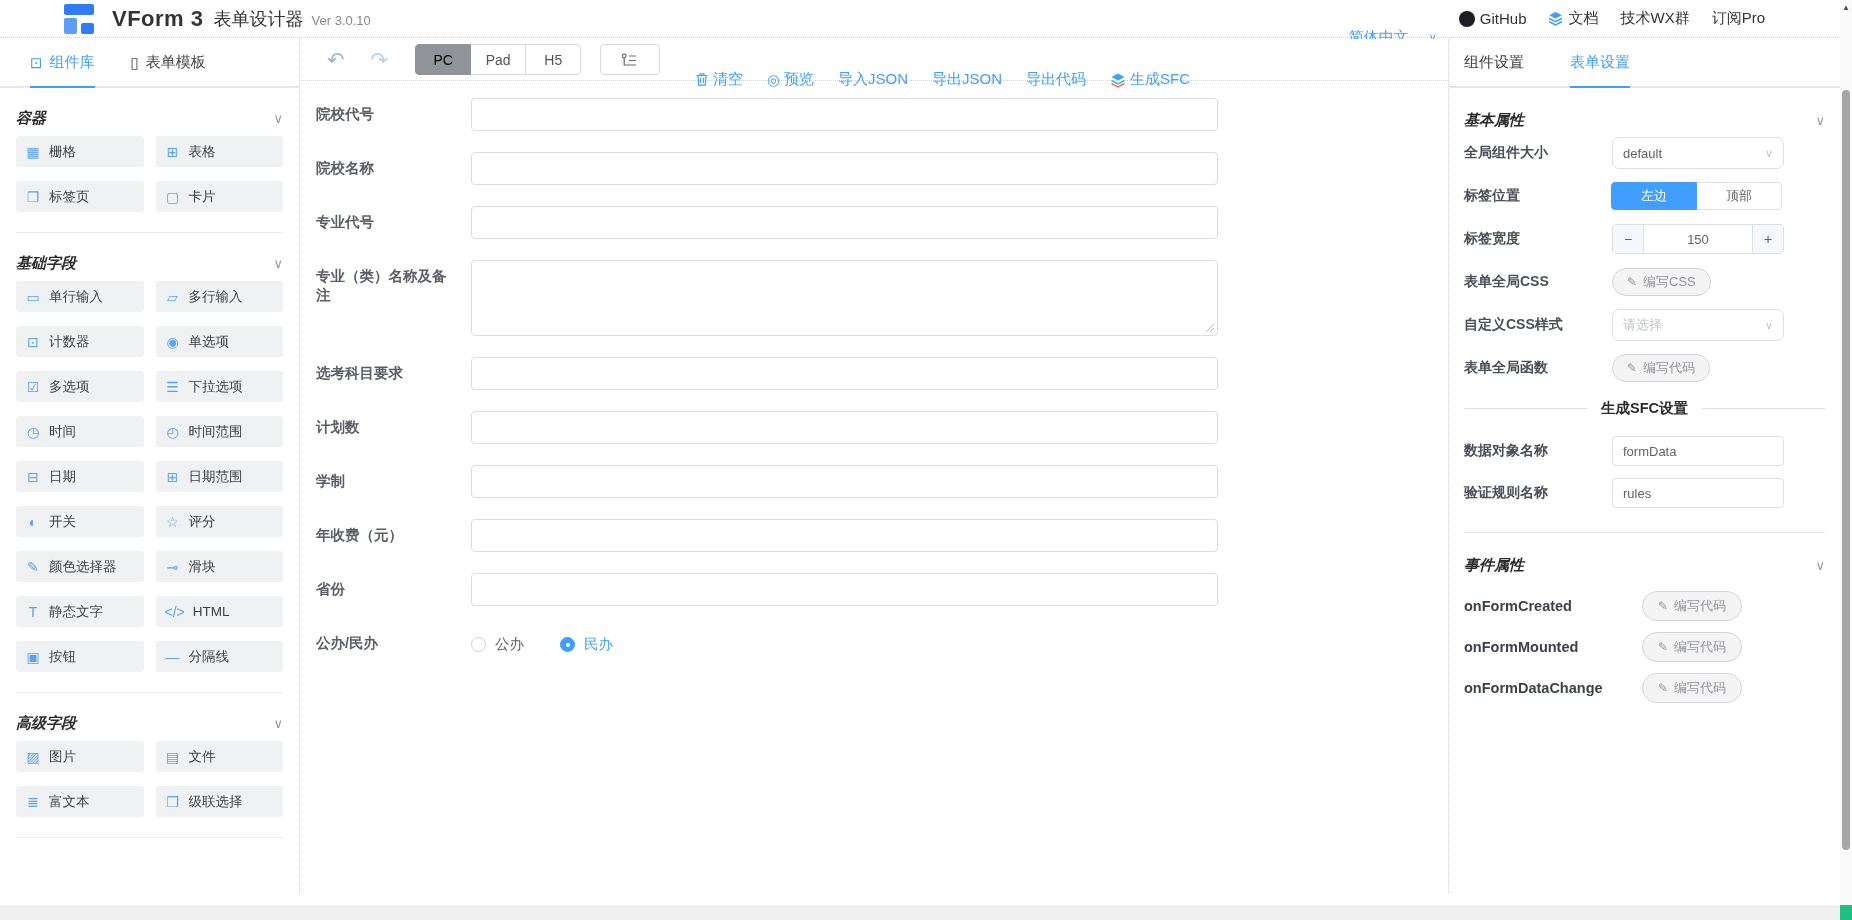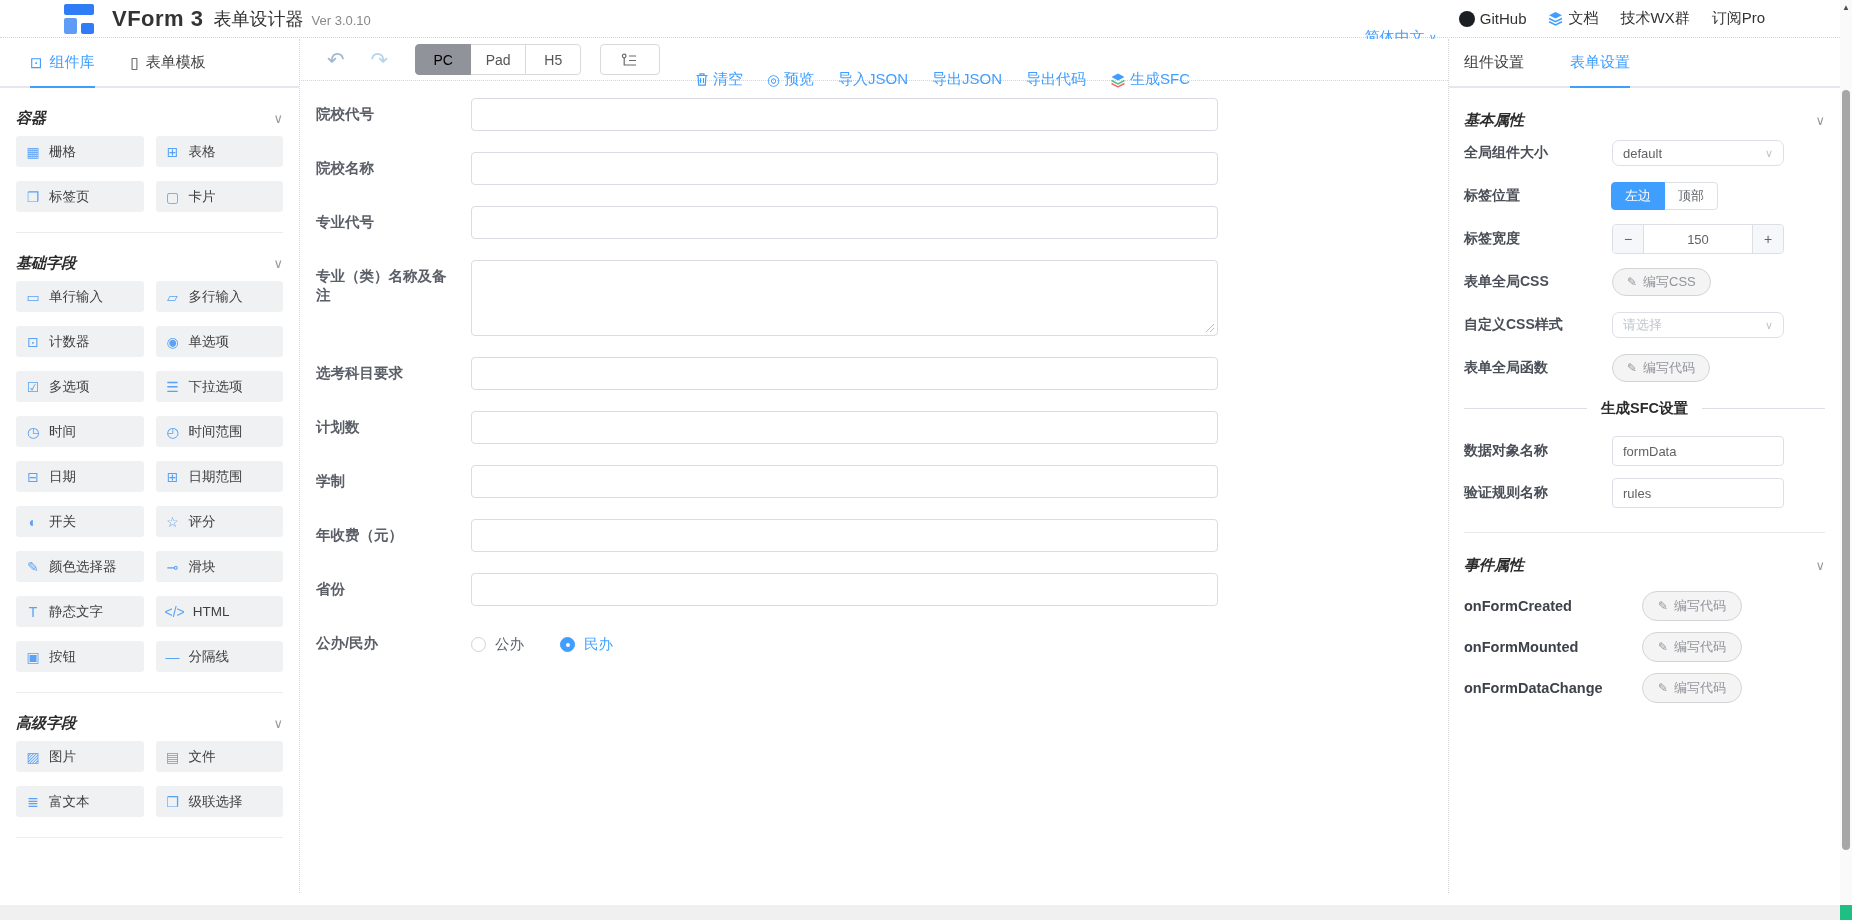--- a/index.html
+++ b/index.html
@@ -10,21 +10,21 @@
   .hdr{position:absolute;top:0;left:0;right:12px;height:38px;border-bottom:1px dotted #d4d4d4;
        display:flex;align-items:center;box-sizing:border-box;padding-left:64px;background:#fff;}
   .logo{width:30px;height:30px;position:relative;flex:none;}
   .logo .b1{position:absolute;left:0;top:0;width:100%;height:38%;background:#2f7cf6;border-radius:2px;}
   .logo .b2{position:absolute;left:0;bottom:0;width:44%;height:52%;background:#5e9cf8;border-radius:2px;}
   .logo .b3{position:absolute;right:0;bottom:0;width:44%;height:34%;background:#2f7cf6;border-radius:2px;}
   .hdr .title{font-size:22px;font-weight:bold;margin-left:18px;letter-spacing:0.5px;}
   .hdr .subtitle{font-size:18px;margin-left:10px;}
   .hdr .version{font-size:13px;color:#888;margin-left:8px;margin-top:4px;}
   .hdr-links{margin-left:auto;display:flex;align-items:center;gap:22px;margin-right:75px;font-size:15px;}
-  .lang{color:#409eff;display:flex;align-items:center;gap:4px;cursor:pointer;margin-top:38px;}
+  .lang{color:#409eff;display:flex;align-items:center;gap:20px;cursor:pointer;margin-top:38px;}
   .lang .caret{font-size:11px;color:#409eff;}
   .hlink{display:flex;align-items:center;gap:5px;color:#333;cursor:pointer;}
   .gh-circle{width:16px;height:16px;border-radius:50%;background:#1b1f23;display:inline-block;}
 
   
   .left{position:absolute;top:39px;left:0;width:300px;bottom:27px;border-right:1px dotted #d4d4d4;box-sizing:border-box;background:#fff;overflow:hidden;}
   .center{position:absolute;top:39px;left:301px;width:1147px;bottom:27px;background:#fff;}
   .right{position:absolute;top:39px;left:1448px;width:392px;bottom:27px;border-left:1px dotted #d4d4d4;box-sizing:border-box;background:#fff;}
 
   
@@ -81,26 +81,26 @@
   .rtabs{height:49px;border-bottom:2px solid #e4e7ed;display:flex;gap:46px;padding-left:15px;box-sizing:border-box;}
   .rtab{display:flex;align-items:center;font-size:15px;color:#3a3a3a;cursor:pointer;height:100%;border-bottom:2px solid transparent;margin-bottom:-2px;}
   .rtab.active{color:#409eff;border-bottom-color:#409eff;}
   .rbody{padding:0 15px;}
   .sect-head{display:flex;align-items:center;justify-content:space-between;height:36px;margin-top:14px;
              font-weight:bold;font-style:italic;font-size:15px;color:#2b2b2b;}
   .sect-head .chev{font-style:normal;font-weight:normal;color:#999;font-size:13px;cursor:pointer;}
   .prow{display:flex;align-items:center;height:30px;margin-bottom:13px;}
   .plabel{flex:none;width:148px;font-weight:bold;color:#4a4e57;font-size:14px;}
   .pctl{width:172px;}
-  .selbox{height:26px;border:1px solid #dcdfe6;border-radius:7px;display:flex;align-items:center;justify-content:space-between;
+  .selbox{height:32px;border:1px solid #dcdfe6;border-radius:7px;display:flex;align-items:center;justify-content:space-between;
           padding:0 10px;box-sizing:border-box;font-size:13px;color:#606266;background:#fff;cursor:pointer;}
   .selbox .scaret{color:#c0c4cc;font-size:11px;}
   .selbox.placeholder .selval{color:#bfc4cc;}
   .seg{display:flex;}
-  .segbtn{height:28px;padding:0 13px;border:1px solid #dcdfe6;background:#fff;color:#606266;font-size:13px;
+  .segbtn{height:28px;padding:0 29px;border:1px solid #dcdfe6;background:#fff;color:#606266;font-size:13px;
           display:flex;align-items:center;margin-left:-1px;cursor:pointer;box-sizing:border-box;}
   .segbtn:first-child{border-radius:4px 0 0 4px;}
   .segbtn:last-child{border-radius:0 4px 4px 0;}
   .segbtn.active{background:#409eff;border-color:#409eff;color:#fff;z-index:1;}
   .stepper{width:172px;height:30px;border:1px solid #dcdfe6;border-radius:4px;display:flex;box-sizing:border-box;overflow:hidden;background:#fff;}
   .stepbtn{width:30px;flex:none;background:#f5f7fa;color:#606266;display:flex;align-items:center;justify-content:center;font-size:14px;cursor:pointer;}
   .stepbtn.minus{border-right:1px solid #dcdfe6;}
   .stepbtn.plus{border-left:1px solid #dcdfe6;}
   .stepval{flex:1;display:flex;align-items:center;justify-content:center;font-size:13px;color:#606266;}
   .pill{display:inline-flex;align-items:center;gap:6px;height:28px;padding:0 14px;border:1px solid #d3d4d6;border-radius:15px;

